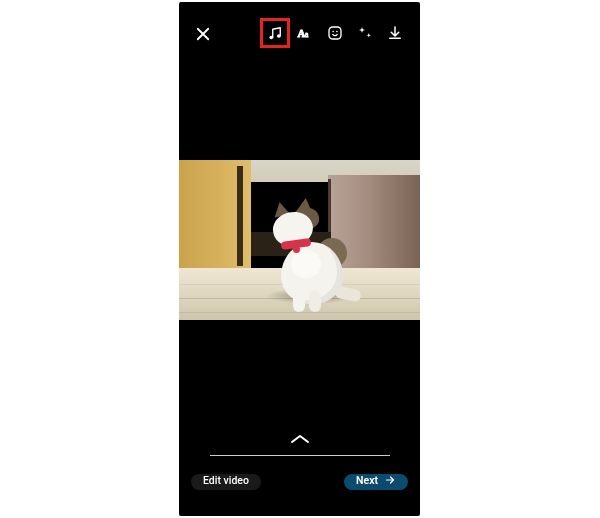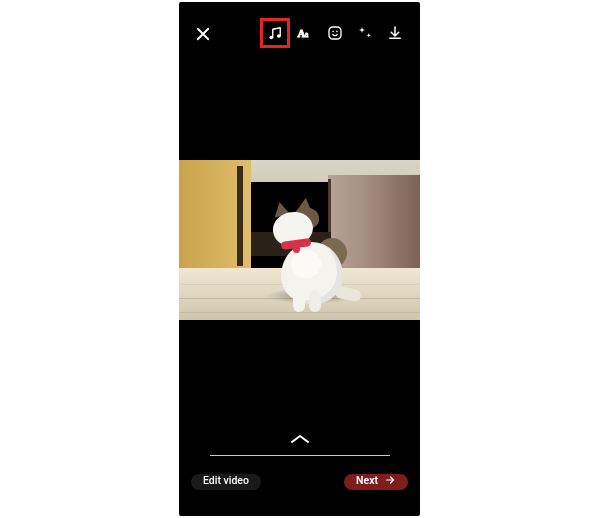--- a/index.html
+++ b/index.html
@@ -153,21 +153,21 @@
     padding: 0 12px;
     white-space: nowrap;
   }
   .edit-pill {
     left: 12px;
     background: #1a1a1a;
     color: #ffffff;
   }
   .next-pill {
     right: 12px;
-    background: #7f1d1d;
+    background: #0c4a6e;
     color: #ffffff;
     font-weight: 600;
   }
   .next-pill svg { stroke: #ffffff; }
 </style>
 </head>
 <body>
 
 <div class="phone">
 

